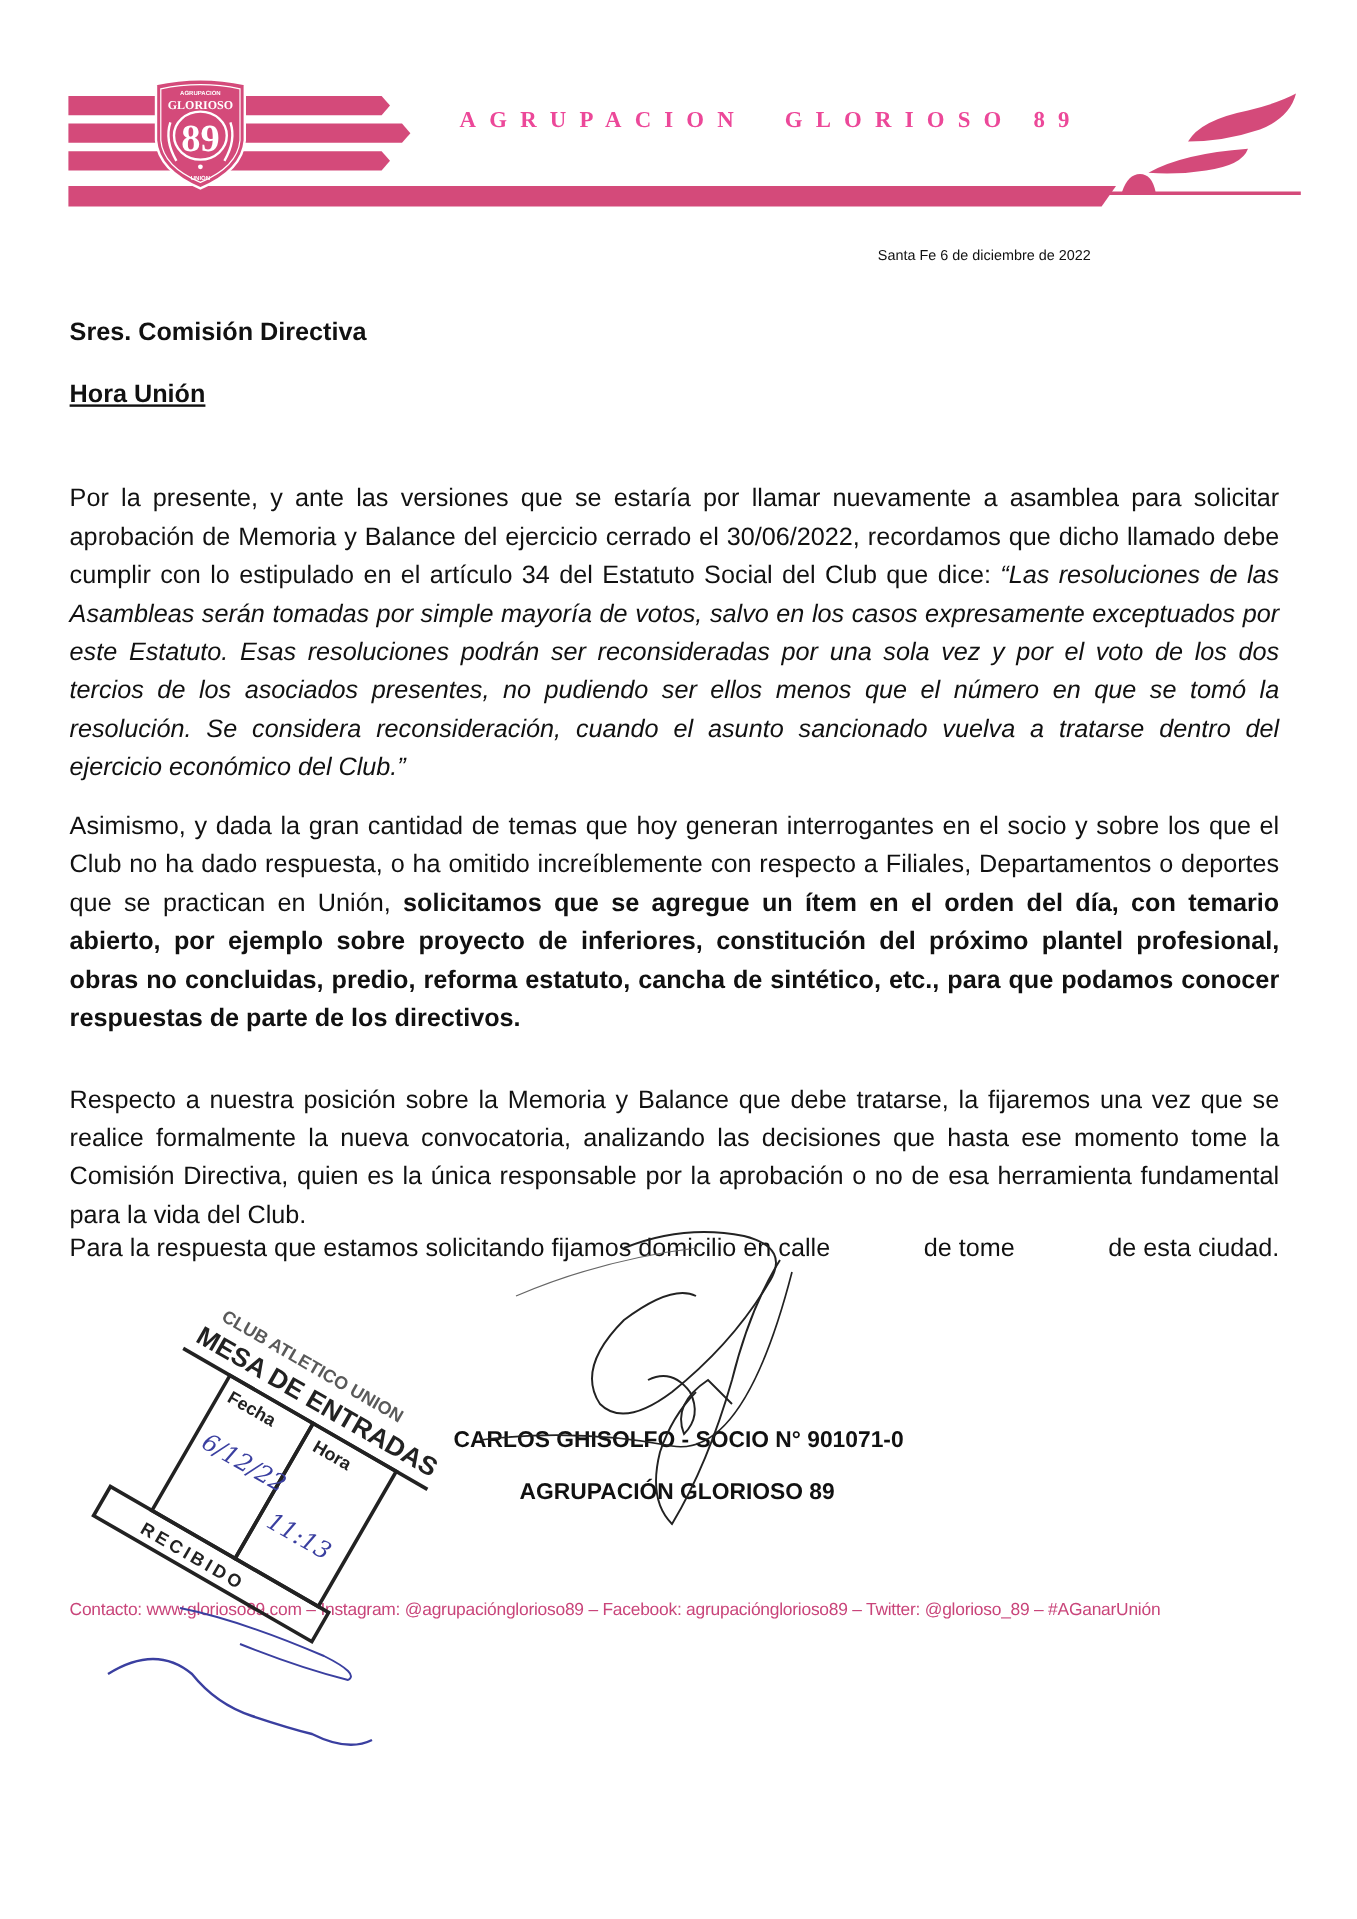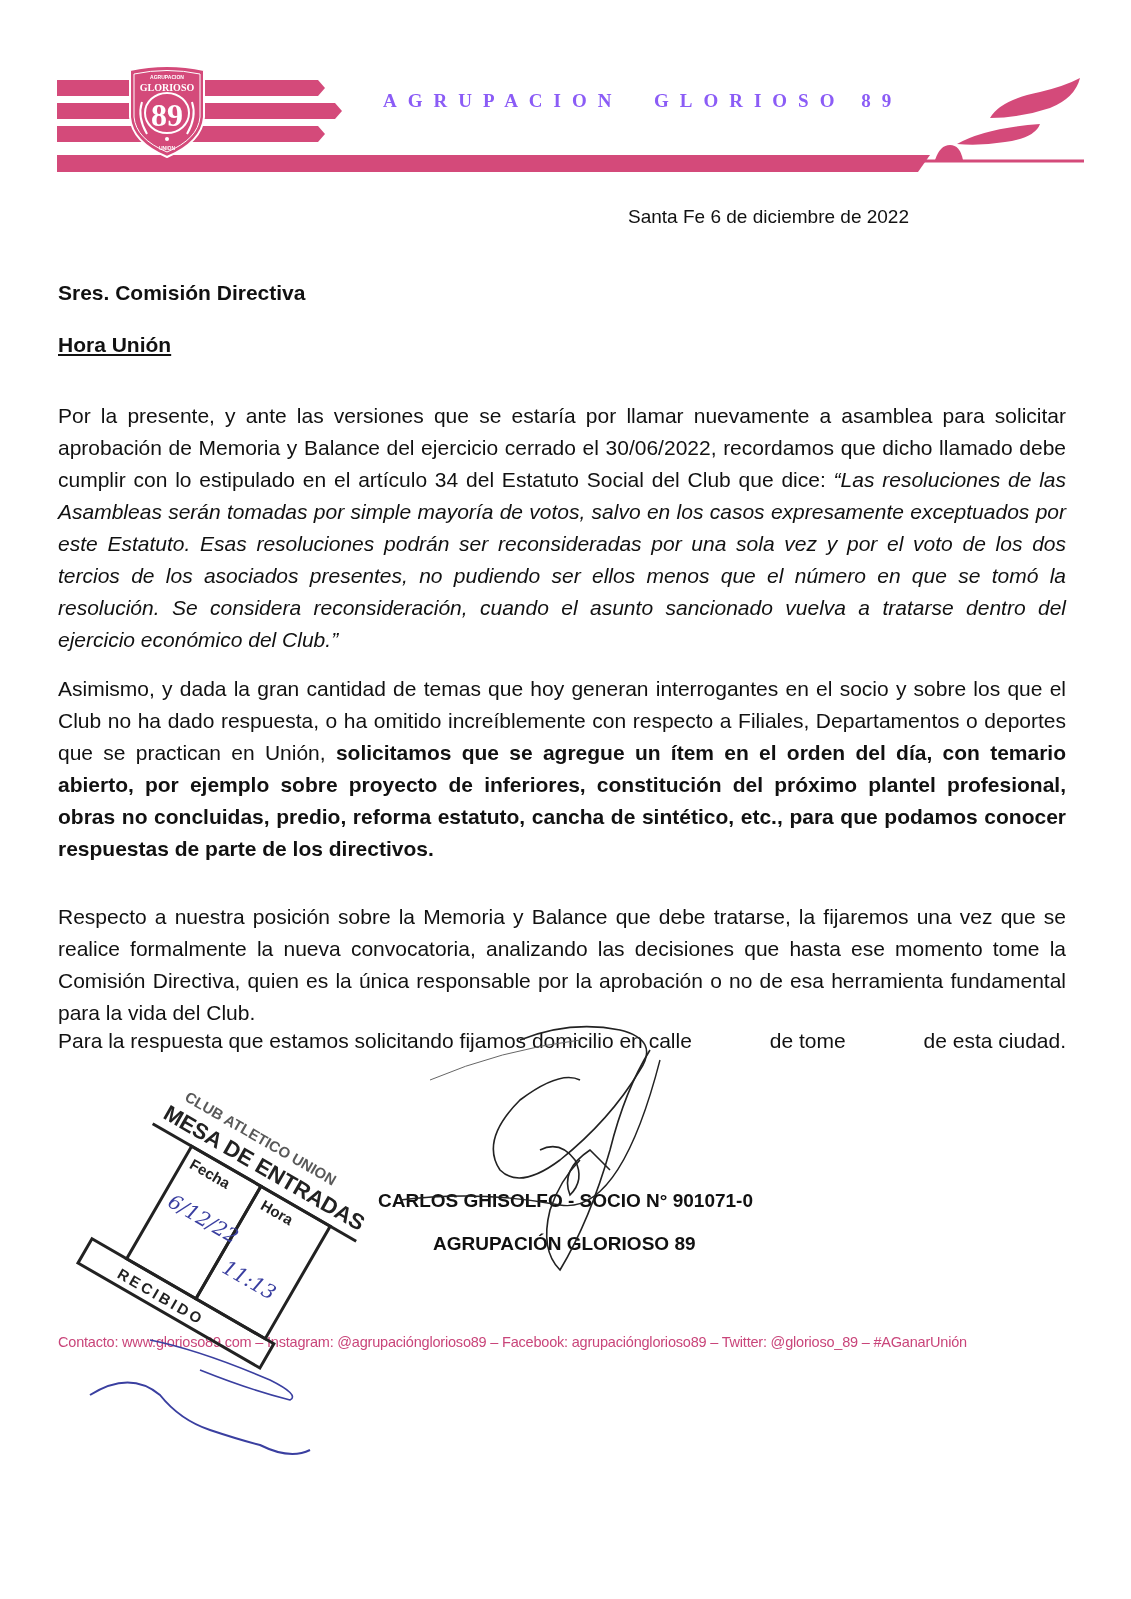--- a/index.html
+++ b/index.html
@@ -3,25 +3,25 @@
 <meta charset="utf-8">
 <style>
   html, body { margin: 0; padding: 0; background: #ffffff; }
   body { width: 1131px; height: 1599px; position: relative; overflow: hidden;
          font-family: "Liberation Sans", sans-serif; color: #111; }
   .page { position: absolute; left: 0; top: 0; width: 974px; height: 1599px; }
 
   
   .letterhead { position: absolute; left: 0; top: 0; width: 1131px; height: 190px; }
   .brand-title { position: absolute; left: 383px; top: 90px; font-family: "Liberation Serif", serif;
-                 font-weight: bold; font-size: 19px; letter-spacing: 11px; color: #8b5cf6; white-space: pre; }
+                 font-weight: bold; font-size: 19px; letter-spacing: 11px; color: #ec4899; white-space: pre; }
 
   
-  .date { position: absolute; right: 65px; top: 206px; font-size: 19px; }
-  .recipient { position: absolute; left: 58px; font-size: 21px; font-weight: bold; margin-top: 16px; }
+  .date { position: absolute; right: 65px; top: 206px; font-size: 12px; }
+  .recipient { position: absolute; left: 58px; font-size: 21px; font-weight: bold; }
   .recipient.r1 { top: 265px; }
   .recipient.r2 { top: 317px; text-decoration: underline; }
 
   .body { position: absolute; left: 58px; width: 1008px; font-size: 21px; line-height: 32px; text-align: justify; }
   .p1 { top: 400px; }
   .p2 { top: 634px; font-weight: bold; }
   .p3 { top: 673px; }
   .p4 { top: 885px; margin-top: 16px; }
   .p5 { top: 1025px; }
   .it { font-style: italic; }

